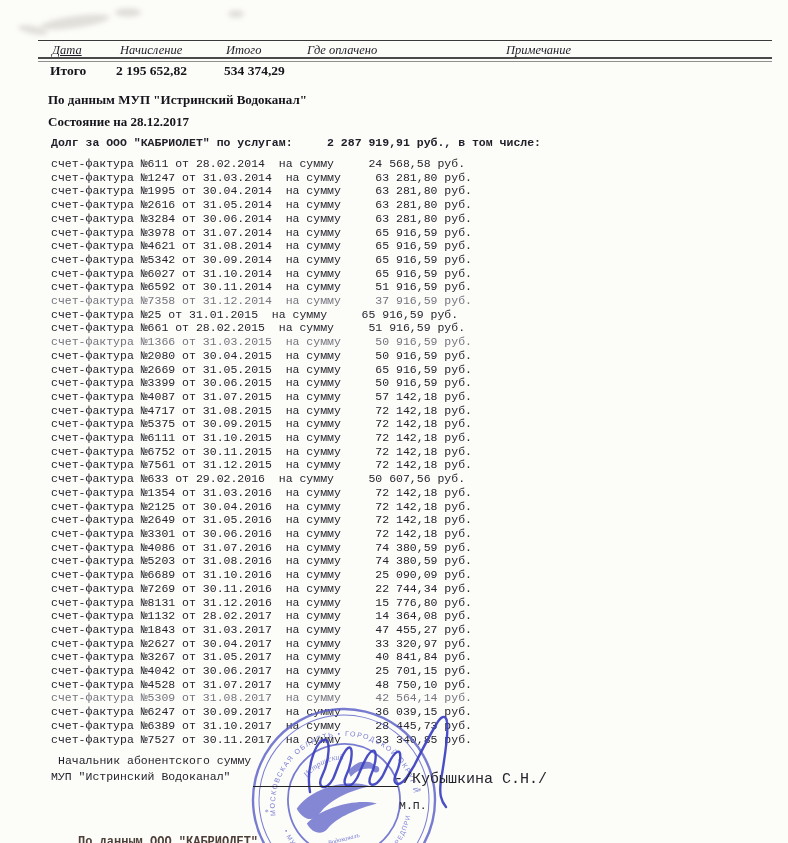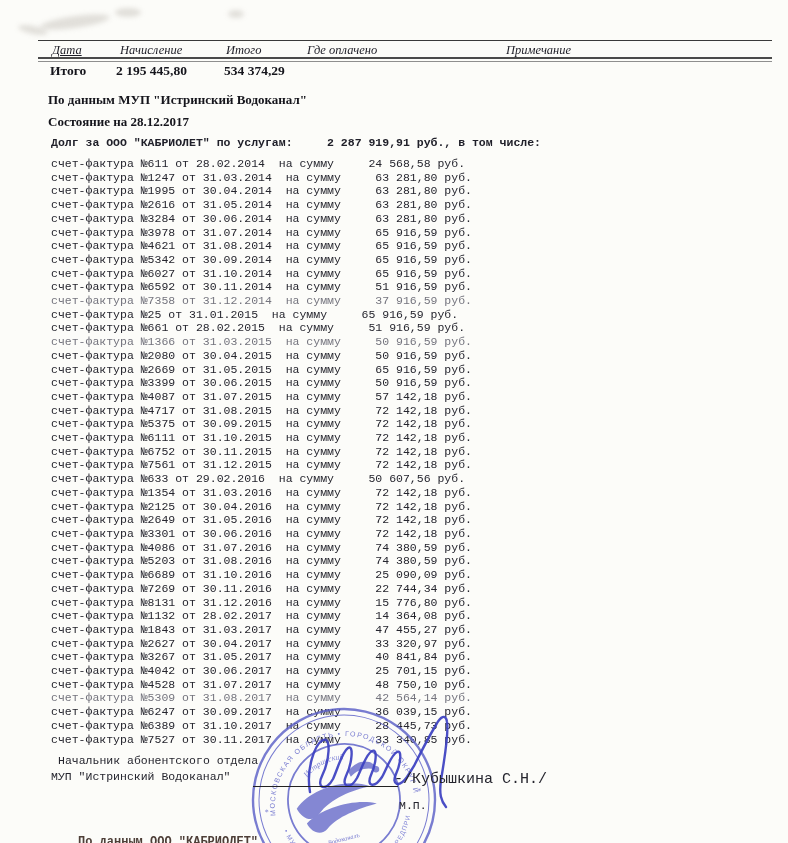--- a/index.html
+++ b/index.html
@@ -66,21 +66,21 @@
     <span class="col-head ch-accrued">Начисление</span>
     <span class="col-head ch-paid">Итого</span>
     <span class="col-head ch-where">Где оплачено</span>
     <span class="col-head ch-note">Примечание</span>
   </div>
 
   <div class="rule2"></div>
 
   <div class="total-row">
     <span class="t-label">Итого</span>
-    <span class="t-accrued">2 195 445,80</span>
+    <span class="t-accrued">2 195 652,82</span>
     <span class="t-paid">534 374,29</span>
   </div>
 
   <div class="h-serif src-line">По данным МУП "Истринский Водоканал"</div>
   <div class="h-serif status-line">Состояние на 28.12.2017</div>
   <div class="mono debt-line">Долг за ООО "КАБРИОЛЕТ" по услугам:     2 287 919,91 руб., в том числе:</div>
 
   <div class="mono invoice-list"><div class="inv-line">счет-фактура №611 от 28.02.2014  на сумму     24 568,58 руб.</div><div class="inv-line">счет-фактура №1247 от 31.03.2014  на сумму     63 281,80 руб.</div><div class="inv-line">счет-фактура №1995 от 30.04.2014  на сумму     63 281,80 руб.</div><div class="inv-line">счет-фактура №2616 от 31.05.2014  на сумму     63 281,80 руб.</div><div class="inv-line">счет-фактура №3284 от 30.06.2014  на сумму     63 281,80 руб.</div><div class="inv-line">счет-фактура №3978 от 31.07.2014  на сумму     65 916,59 руб.</div><div class="inv-line">счет-фактура №4621 от 31.08.2014  на сумму     65 916,59 руб.</div><div class="inv-line">счет-фактура №5342 от 30.09.2014  на сумму     65 916,59 руб.</div><div class="inv-line">счет-фактура №6027 от 31.10.2014  на сумму     65 916,59 руб.</div><div class="inv-line">счет-фактура №6592 от 30.11.2014  на сумму     51 916,59 руб.</div><div class="inv-line faded">счет-фактура №7358 от 31.12.2014  на сумму     37 916,59 руб.</div><div class="inv-line">счет-фактура №25 от 31.01.2015  на сумму     65 916,59 руб.</div><div class="inv-line">счет-фактура №661 от 28.02.2015  на сумму     51 916,59 руб.</div><div class="inv-line faded">счет-фактура №1366 от 31.03.2015  на сумму     50 916,59 руб.</div><div class="inv-line">счет-фактура №2080 от 30.04.2015  на сумму     50 916,59 руб.</div><div class="inv-line">счет-фактура №2669 от 31.05.2015  на сумму     65 916,59 руб.</div><div class="inv-line">счет-фактура №3399 от 30.06.2015  на сумму     50 916,59 руб.</div><div class="inv-line">счет-фактура №4087 от 31.07.2015  на сумму     57 142,18 руб.</div><div class="inv-line">счет-фактура №4717 от 31.08.2015  на сумму     72 142,18 руб.</div><div class="inv-line">счет-фактура №5375 от 30.09.2015  на сумму     72 142,18 руб.</div><div class="inv-line">счет-фактура №6111 от 31.10.2015  на сумму     72 142,18 руб.</div><div class="inv-line">счет-фактура №6752 от 30.11.2015  на сумму     72 142,18 руб.</div><div class="inv-line">счет-фактура №7561 от 31.12.2015  на сумму     72 142,18 руб.</div><div class="inv-line">счет-фактура №633 от 29.02.2016  на сумму     50 607,56 руб.</div><div class="inv-line">счет-фактура №1354 от 31.03.2016  на сумму     72 142,18 руб.</div><div class="inv-line">счет-фактура №2125 от 30.04.2016  на сумму     72 142,18 руб.</div><div class="inv-line">счет-фактура №2649 от 31.05.2016  на сумму     72 142,18 руб.</div><div class="inv-line">счет-фактура №3301 от 30.06.2016  на сумму     72 142,18 руб.</div><div class="inv-line">счет-фактура №4086 от 31.07.2016  на сумму     74 380,59 руб.</div><div class="inv-line">счет-фактура №5203 от 31.08.2016  на сумму     74 380,59 руб.</div><div class="inv-line">счет-фактура №6689 от 31.10.2016  на сумму     25 090,09 руб.</div><div class="inv-line">счет-фактура №7269 от 30.11.2016  на сумму     22 744,34 руб.</div><div class="inv-line">счет-фактура №8131 от 31.12.2016  на сумму     15 776,80 руб.</div><div class="inv-line">счет-фактура №1132 от 28.02.2017  на сумму     14 364,08 руб.</div><div class="inv-line">счет-фактура №1843 от 31.03.2017  на сумму     47 455,27 руб.</div><div class="inv-line">счет-фактура №2627 от 30.04.2017  на сумму     33 320,97 руб.</div><div class="inv-line">счет-фактура №3267 от 31.05.2017  на сумму     40 841,84 руб.</div><div class="inv-line">счет-фактура №4042 от 30.06.2017  на сумму     25 701,15 руб.</div><div class="inv-line">счет-фактура №4528 от 31.07.2017  на сумму     48 750,10 руб.</div><div class="inv-line faded">счет-фактура №5309 от 31.08.2017  на сумму     42 564,14 руб.</div><div class="inv-line">счет-фактура №6247 от 30.09.2017  на сумму     36 039,15 руб.</div><div class="inv-line">счет-фактура №6389 от 31.10.2017  на сумму     28 445,73 руб.</div><div class="inv-line">счет-фактура №7527 от 30.11.2017  на сумму     33 340,85 руб.</div></div>
 
   <svg class="stamp-svg" width="220" height="210" viewBox="0 0 220 210">
@@ -117,21 +117,21 @@
 
   <svg class="pen-svg" width="175" height="115" viewBox="0 0 175 115">
     <path d="M 20 92 C 16 70 24 45 33 40 C 42 36 39 62 32 76 C 26 88 36 92 43 79
              C 48 68 52 52 58 48 C 64 44 62 64 56 76 C 51 87 60 90 67 78
              C 72 68 76 54 82 51 C 88 48 86 64 81 75 C 76 86 84 89 92 77
              C 97 68 101 55 107 52 C 112 49 111 63 106 74 C 101 85 109 88 117 77
              L 124 66 C 130 54 138 38 146 25 C 150 17 156 13 157 22
              C 159 33 154 62 151 80 C 149 94 151 101 156 107" fill="none" stroke="#3b3fc0" stroke-width="2.4" stroke-linecap="round" opacity="0.92"></path>
   </svg>
 
-  <div class="mono sign-line1">Начальник абонентского отдела</div>
+  <div class="mono sign-line1">Начальник абонентского сумму</div>
   <div class="mono sign-line2">МУП "Истринский Водоканал"</div>
   <div class="sign-underline"></div>
   <div class="mono sign-name">-/Кубышкина С.Н./</div>
   <div class="mono seal-mark">М.П.</div>
 
   <div class="mono bottom-cut">По данным ООО "КАБРИОЛЕТ"</div>
 
 </div>
 
 </body></html>

